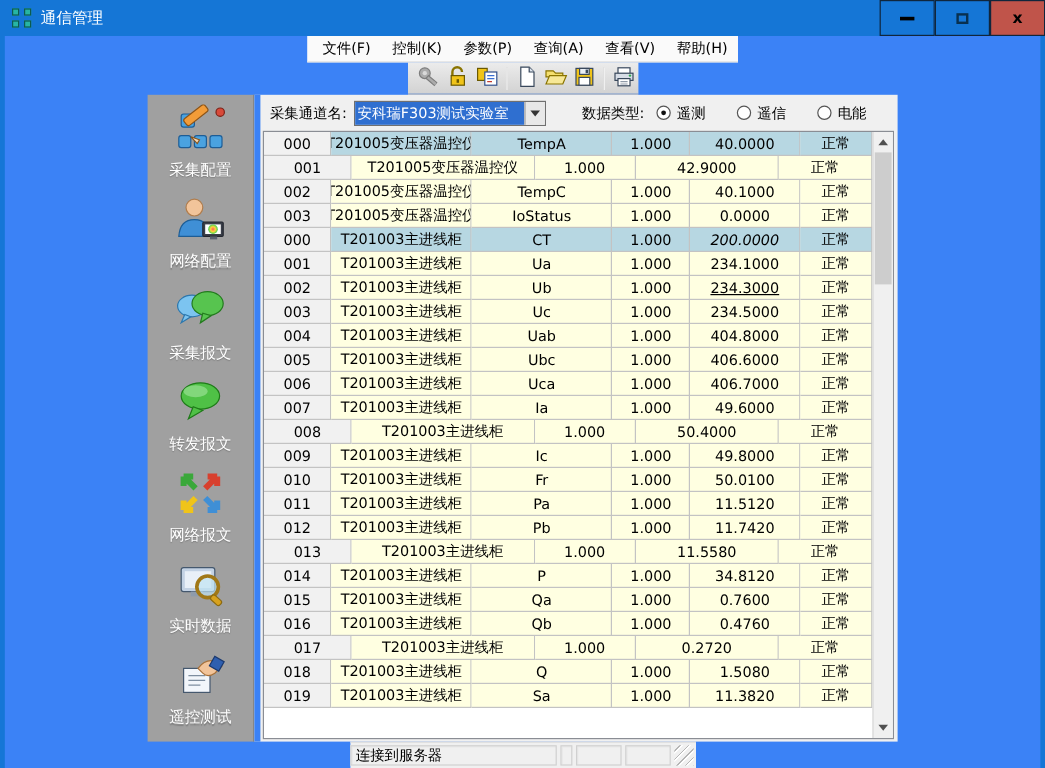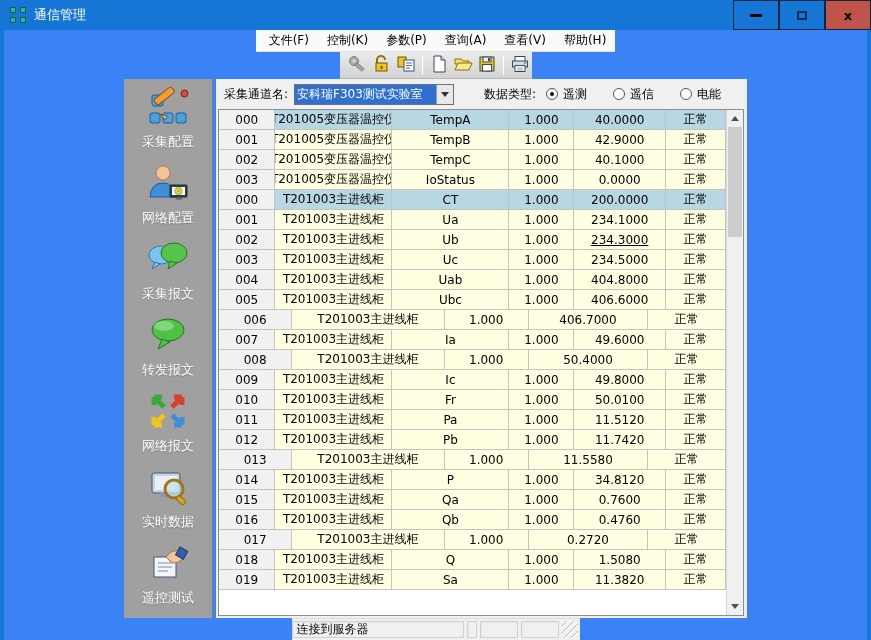--- a/index.html
+++ b/index.html
@@ -31,21 +31,21 @@
   .toolbar { height:27px; background:linear-gradient(#ececec,#d2d2d2); display:flex; align-items:center; padding-left:6px; border-bottom:1px solid #b8b8b8; }
   .tb-btn { width:24px; height:23px; display:flex; align-items:center; justify-content:center; }
   .tb-sep { width:1px; height:19px; background:#a9a9a9; border-right:1px solid #fff; margin:0 4px; }
 
   
   .main { flex:1; display:flex; min-height:0; }
   .sidebar { width:89px; background:#a0a0a0; display:flex; flex-direction:column; align-items:center; padding-top:2px; border-right:1px solid #808080; }
   .side-item { width:100%; height:76px; display:flex; flex-direction:column; align-items:center; justify-content:center; cursor:pointer; }
   .side-item .lbl { color:#fff; margin-top:3px; font-size:13px; text-shadow:0 1px 1px rgba(0,0,0,.25); }
 
-  .content { flex:1; display:flex; flex-direction:column; background:#f0f0f0; min-width:0; border-left:3px solid #3b82f6; }
+  .content { flex:1; display:flex; flex-direction:column; background:#f0f0f0; min-width:0; border-left:5px solid #3b82f6; }
 
   
   .controls { height:30px; display:flex; align-items:center; padding-left:8px; }
   .ctl-label { margin-right:6px; }
   .combo { width:160px; height:21px; background:#fff; border:1px solid #707070; display:flex; align-items:stretch; }
   .combo-text { flex:1; background:#2f6fd0; color:#fff; display:flex; align-items:center; padding:0 2px; overflow:hidden; white-space:nowrap; }
   .combo-btn { width:17px; background:#e8e8e8; border-left:1px solid #a0a0a0; display:flex; align-items:center; justify-content:center; }
   .tri-down { width:0; height:0; border-left:4px solid transparent; border-right:4px solid transparent; border-top:5px solid #333; }
   .datatype-label { margin-left:30px; margin-right:10px; }
   .radio-group { display:flex; align-items:center; }
@@ -293,21 +293,20 @@
                 <div class="td data" style="width: 166px;">T201005变压器温控仪</div>
                 <div class="td data" style="width: 166px;">TempA</div>
                 <div class="td data" style="width: 92px;">1.000</div>
                 <div class="td data" style="width: 130px;">40.0000</div>
                 <div class="td data" style="width: 85px;">正常</div>
                 <div class="td filler"></div>
               </div>
               <div class="tr normal">
                 <div class="td seq" style="width: 80px;">001</div>
                 <div class="td data" style="width: 166px;">T201005变压器温控仪</div>
-                <div class="td data" style="width: 166px;">TempB</div>
                 <div class="td data" style="width: 92px;">1.000</div>
                 <div class="td data" style="width: 130px;">42.9000</div>
                 <div class="td data" style="width: 85px;">正常</div>
                 <div class="td filler"></div>
               </div>
               <div class="tr normal">
                 <div class="td seq" style="width: 80px;">002</div>
                 <div class="td data" style="width: 166px;">T201005变压器温控仪</div>
                 <div class="td data" style="width: 166px;">TempC</div>
                 <div class="td data" style="width: 92px;">1.000</div>
@@ -322,21 +321,21 @@
                 <div class="td data" style="width: 92px;">1.000</div>
                 <div class="td data" style="width: 130px;">0.0000</div>
                 <div class="td data" style="width: 85px;">正常</div>
                 <div class="td filler"></div>
               </div>
               <div class="tr hl">
                 <div class="td seq" style="width: 80px;">000</div>
                 <div class="td data" style="width: 166px;">T201003主进线柜</div>
                 <div class="td data" style="width: 166px;">CT</div>
                 <div class="td data" style="width: 92px;">1.000</div>
-                <div class="td data" style="width: 130px;">200.0000</div>
+                <div class="td data" style="width: 130px; font-style: italic;">200.0000</div>
                 <div class="td data" style="width: 85px;">正常</div>
                 <div class="td filler"></div>
               </div>
               <div class="tr normal">
                 <div class="td seq" style="width: 80px;">001</div>
                 <div class="td data" style="width: 166px;">T201003主进线柜</div>
                 <div class="td data" style="width: 166px;">Ua</div>
                 <div class="td data" style="width: 92px;">1.000</div>
                 <div class="td data" style="width: 130px;">234.1000</div>
                 <div class="td data" style="width: 85px;">正常</div>
@@ -374,20 +373,21 @@
                 <div class="td data" style="width: 166px;">T201003主进线柜</div>
                 <div class="td data" style="width: 166px;">Ubc</div>
                 <div class="td data" style="width: 92px;">1.000</div>
                 <div class="td data" style="width: 130px;">406.6000</div>
                 <div class="td data" style="width: 85px;">正常</div>
                 <div class="td filler"></div>
               </div>
               <div class="tr normal">
                 <div class="td seq" style="width: 80px;">006</div>
                 <div class="td data" style="width: 166px;">T201003主进线柜</div>
+                <div class="td data" style="width: 166px;">Uca</div>
                 <div class="td data" style="width: 92px;">1.000</div>
                 <div class="td data" style="width: 130px;">406.7000</div>
                 <div class="td data" style="width: 85px;">正常</div>
                 <div class="td filler"></div>
               </div>
               <div class="tr normal">
                 <div class="td seq" style="width: 80px;">007</div>
                 <div class="td data" style="width: 166px;">T201003主进线柜</div>
                 <div class="td data" style="width: 166px;">Ia</div>
                 <div class="td data" style="width: 92px;">1.000</div>

